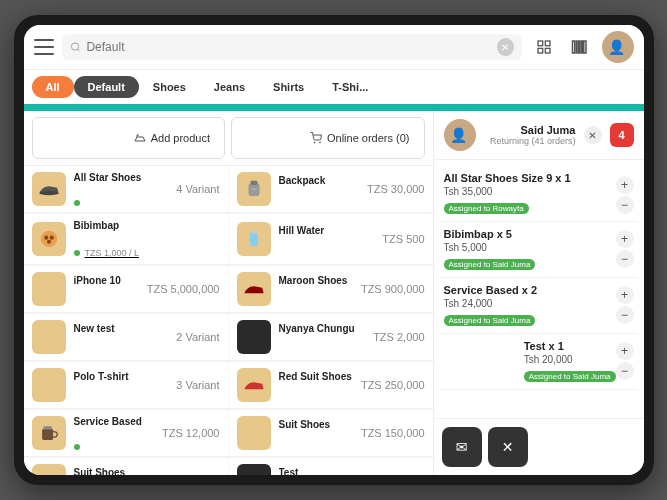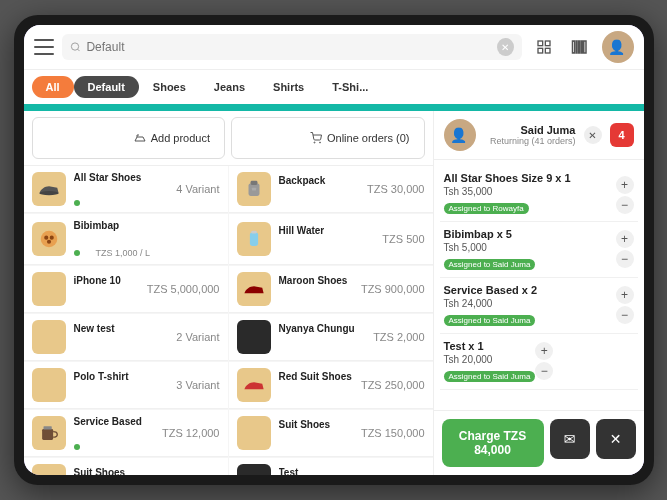--- a/index.html
+++ b/index.html
@@ -164,21 +164,21 @@
       flex-shrink: 0;
       display: flex; align-items: center; justify-content: center;
       overflow: hidden;
     }
     .product-thumb svg { width: 22px; height: 22px; }
     .product-info { flex: 1; min-width: 0; }
     .product-name {
       font-size: 10px; font-weight: 600; color: #222;
       white-space: nowrap; overflow: hidden; text-overflow: ellipsis;
     }
-    .product-status { display: flex; align-items: center; gap: 16px; margin-top: 17px; }
+    .product-status { display: flex; align-items: center; gap: 5px; margin-top: 17px; text-decoration: underline; }
     .dot { width: 6px; height: 6px; border-radius: 50%; background: #4caf50; flex-shrink: 0; }
     .product-sub { font-size: 9px; color: #888; }
     .product-price { font-size: 11px; color: #888; text-align: center; white-space: nowrap; }
 
     
     .right-panel {
       width: 210px;
       display: flex;
       flex-direction: column;
       background: #fff;
@@ -586,36 +586,35 @@
         <div class="cart-item-price">Tsh 24,000</div>
         <div class="cart-tag" style="background:#4caf50">Assigned to Said Juma</div>
       </div>
       <div style="display:flex;flex-direction:column;align-items:center;gap:2px;margin-top:2px;">
         <button class="qty-btn">+</button>
         <button class="qty-btn">−</button>
       </div>
     </div>
   </div>
             <div class="cart-item">
-    <div style="display:flex;justify-content:flex-start;align-items:flex-start;">
+    <div style="display:flex;justify-content:flex-end;align-items:flex-start;">
       <div>
         <div class="cart-item-name">Test x 1</div>
         <div class="cart-item-price">Tsh 20,000</div>
         <div class="cart-tag" style="background:#4caf50">Assigned to Said Juma</div>
       </div>
       <div style="display:flex;flex-direction:column;align-items:center;gap:2px;margin-top:2px;">
         <button class="qty-btn">+</button>
         <button class="qty-btn">−</button>
       </div>
     </div>
   </div>
           </div>
 
         <div class="bottom-actions">
-          <button class="charge-btn">Charge TZS 84,000</button>
           <button class="email-btn">
             <span>✉</span>
           </button>
           <button class="cancel-btn">
             <span>✕</span>
           </button>
         </div>
 
       </div>
 

